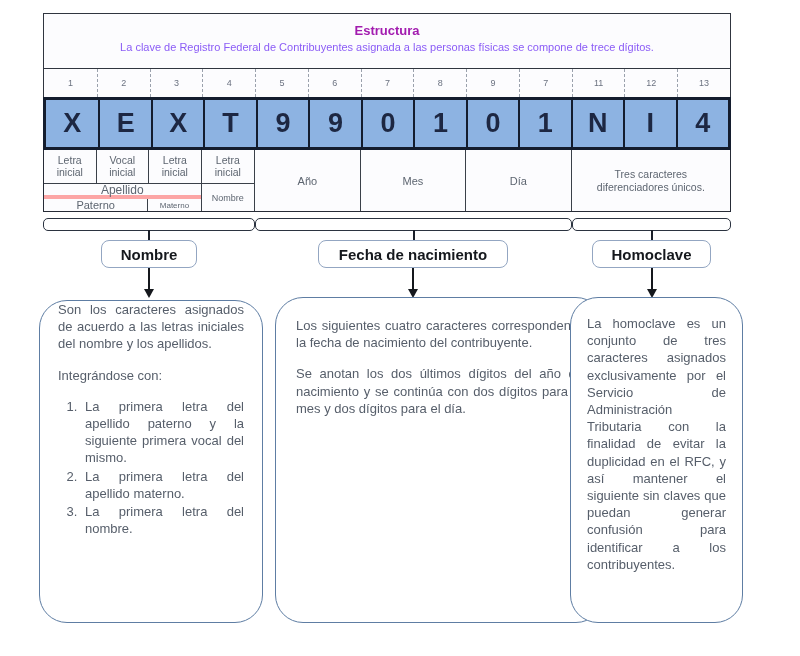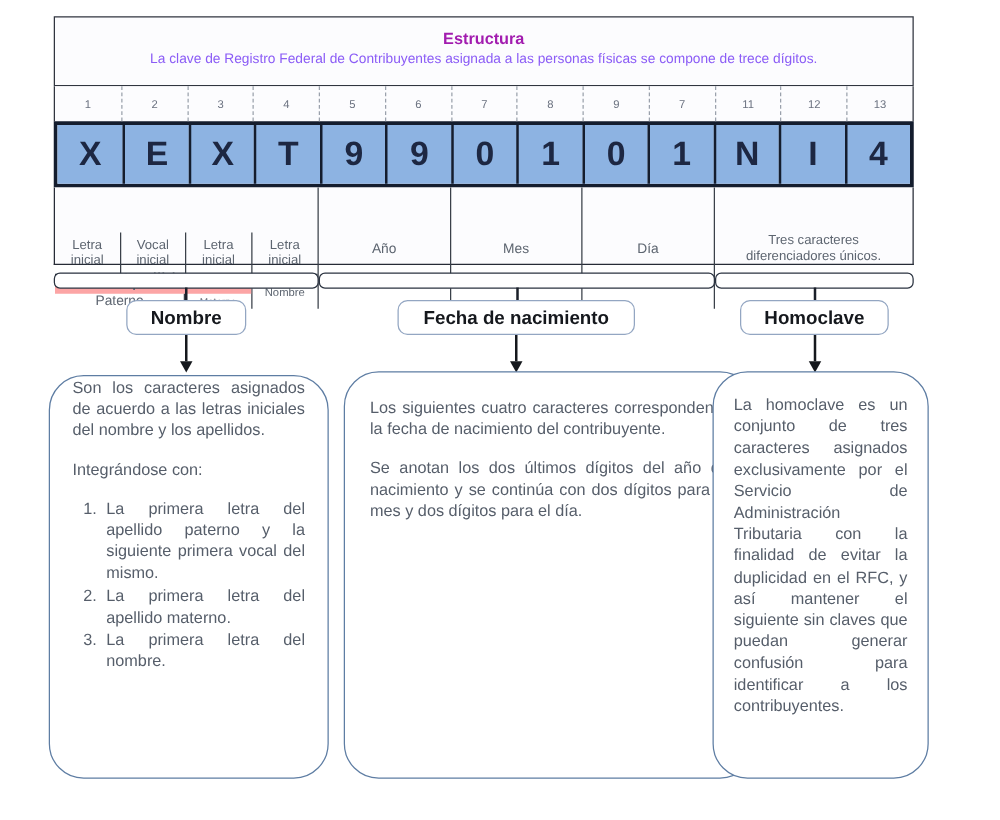--- a/index.html
+++ b/index.html
@@ -64,33 +64,33 @@
     display: flex; align-items: center; justify-content: center;
     font-size: 11px;
   }
   .homo-sec {
     grid-column: span 3;
     display: flex; align-items: center; justify-content: center;
     text-align: center; font-size: 10.5px; line-height: 13px;
     padding: 4px 14px;
   }
 
-  .initials-row { display: grid; grid-template-columns: repeat(4, 1fr); height: 34px; margin-top: 36px; }
+  .initials-row { display: grid; grid-template-columns: repeat(4, 1fr); height: 34px; }
   .init-cell {
     display: flex; align-items: center; justify-content: center; text-align: center;
     font-size: 10.5px; line-height: 11.5px;
     border-right: 1px solid #3a4049; border-bottom: 1px solid #3a4049;
     padding: 0 4px;
   }
   .init-cell:last-child { border-right: none; }
   .mid-row { display: grid; grid-template-columns: 3fr 1fr; flex: 1; }
   .apellido-col { border-right: 1px solid #3a4049; display: flex; flex-direction: column; }
   .apellido-cell {
     height: 15px; display: flex; align-items: center; justify-content: center;
-    font-size: 15px; border-bottom: 7px solid #fca5a5;
+    font-size: 12px; border-bottom: 4px solid #fca5a5;
   }
   .pm-row { display: grid; grid-template-columns: 2fr 1fr; flex: 1; }
   .paterno-cell {
     display: flex; align-items: center; justify-content: center;
     font-size: 11px; border-right: 1px solid #3a4049;
   }
   .materno-cell { display: flex; align-items: center; justify-content: center; font-size: 8px; }
   .nombre-cell  { display: flex; align-items: center; justify-content: center; font-size: 9px; }
 
   

